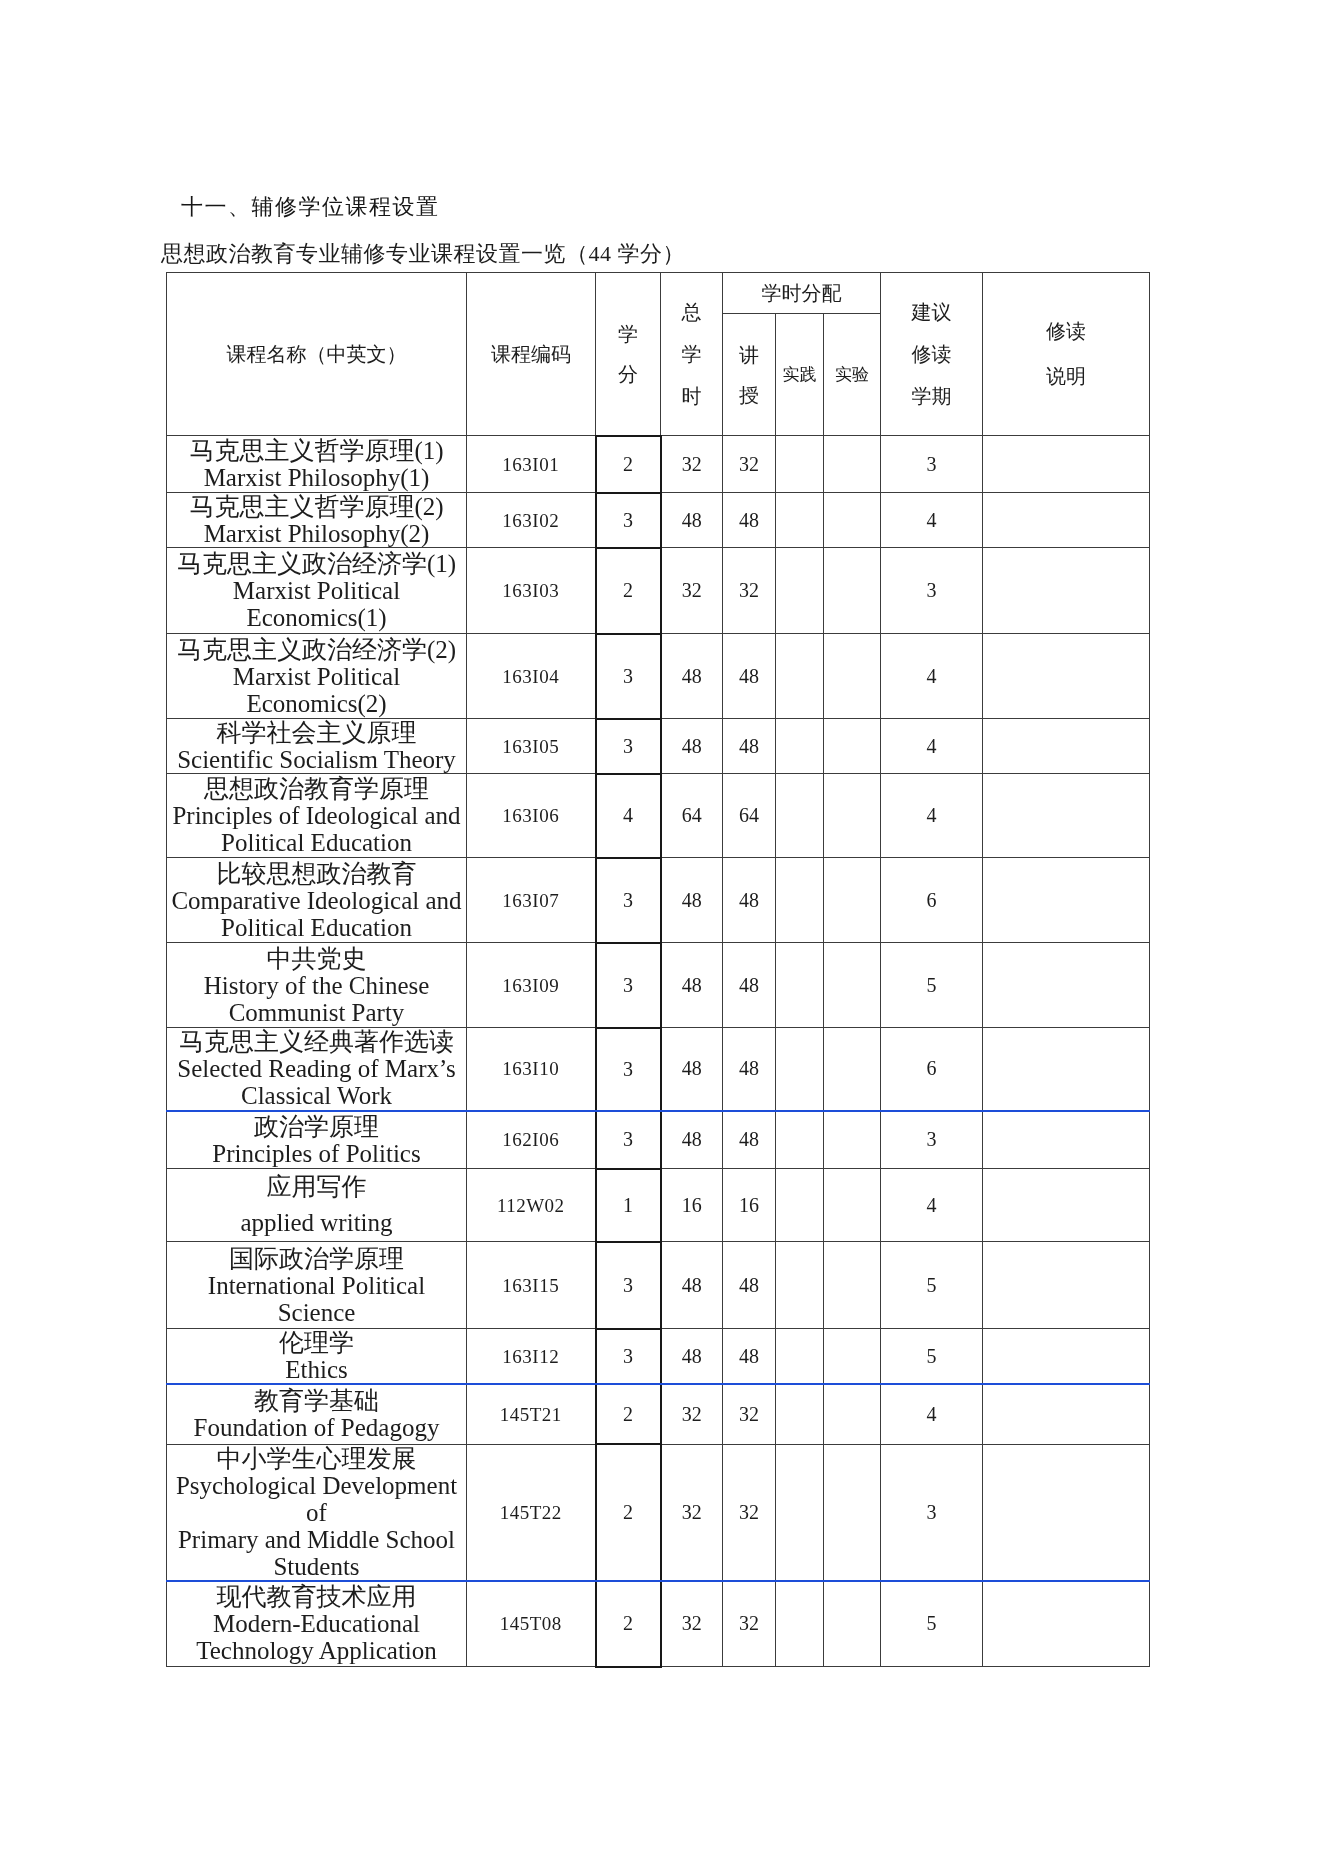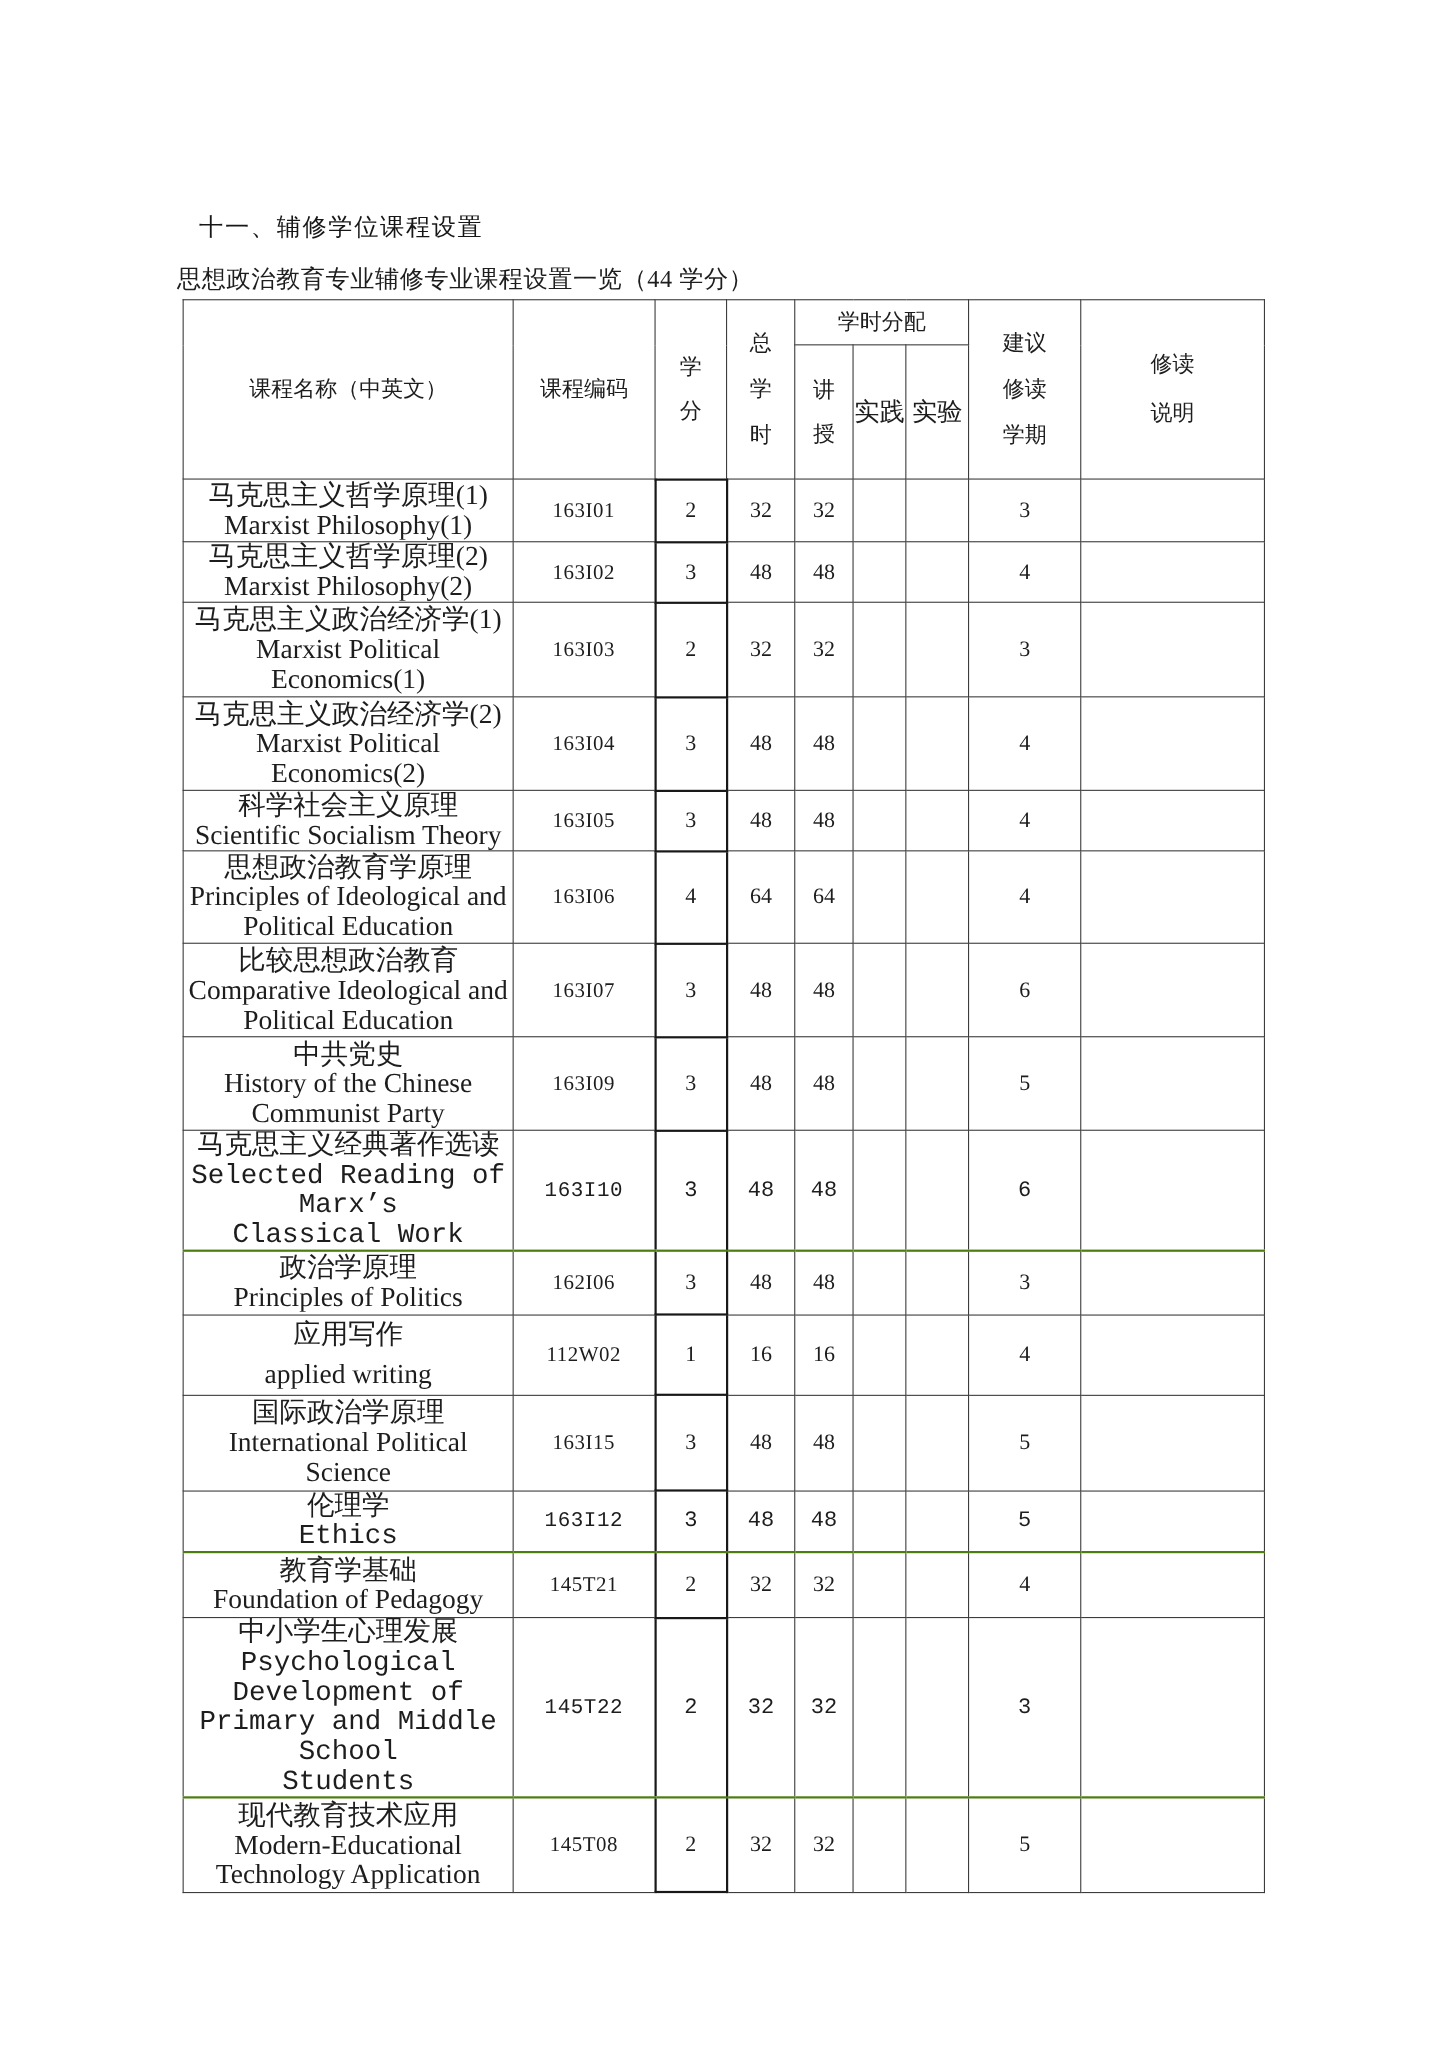--- a/index.html
+++ b/index.html
@@ -34,28 +34,28 @@
     font-size: 19px; line-height: 27px;
     overflow: hidden;
   }
   th { font-size: 20px; }
   tr.hrow1 { height: 41px; }
   tr.hrow2 { height: 122px; }
   .vchar { display: block; line-height: 40px; }
   .vchar3 { display: block; line-height: 42px; }
   .hline3 { display: block; line-height: 42px; }
   .hline2 { display: block; line-height: 45px; }
-  th.small { font-size: 23px; }
+  th.small { font-size: 17px; }
   td.num { font-size: 20px; }
   td.credits-cell { border: 2px solid #181818; }
   td.code-cell { font-size: 19px; letter-spacing: 0.5px; }
   td.name-cell { font-size: 25px; }
   td.name-cell div { line-height: 27px; }
   td.name-cell.tall2 div { line-height: 36px; }
-  tr.thick-bottom > td { border-bottom: 2px solid #4d7c0f; font-family: Liberation Mono, monospace; }
+  tr.thick-bottom > td { border-bottom: 2px solid #1d4ed8; }
 </style>
 </head>
 <body>
 
 <h2 class="section-title">十一、辅修学位课程设置</h2>
 
 <div class="caption">思想政治教育专业辅修专业课程设置一览（44 学分）</div>
 
 <table class="course-table">
   <colgroup>

